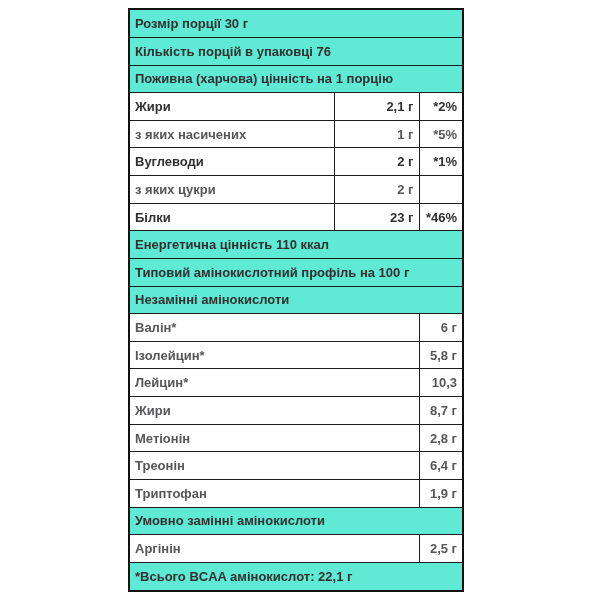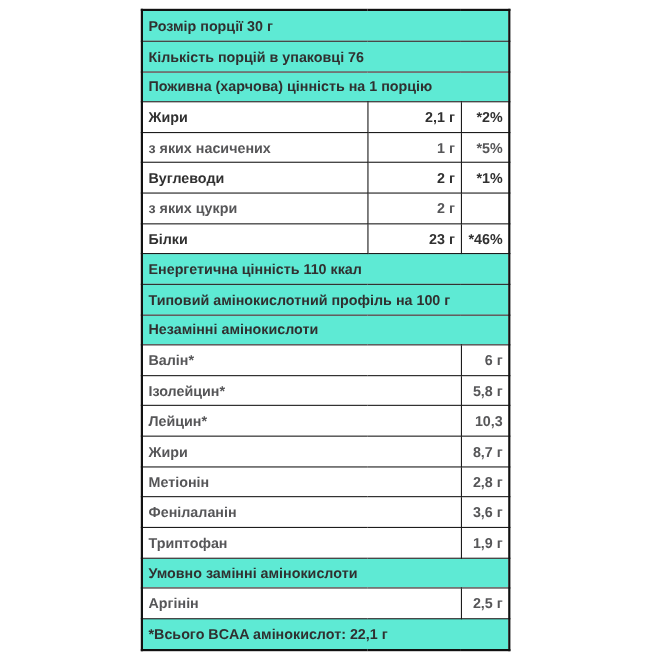--- a/index.html
+++ b/index.html
@@ -129,22 +129,22 @@
       </tr>
       <tr class="amino">
         <td colspan="2">Жири</td>
         <td class="val">8,7 г</td>
       </tr>
       <tr class="amino">
         <td colspan="2">Метіонін</td>
         <td class="val">2,8 г</td>
       </tr>
       <tr class="amino">
-        <td colspan="2">Фенілаланін</td>
-        <td class="val">3,6 г</td>
+        <td colspan="2">Треонін</td>
+        <td class="val">6,4 г</td>
       </tr>
       <tr class="amino">
         <td colspan="2">Триптофан</td>
         <td class="val">1,9 г</td>
       </tr>
 
       <tr class="section">
         <td colspan="3">Умовно замінні амінокислоти</td>
       </tr>
       <tr class="amino">

